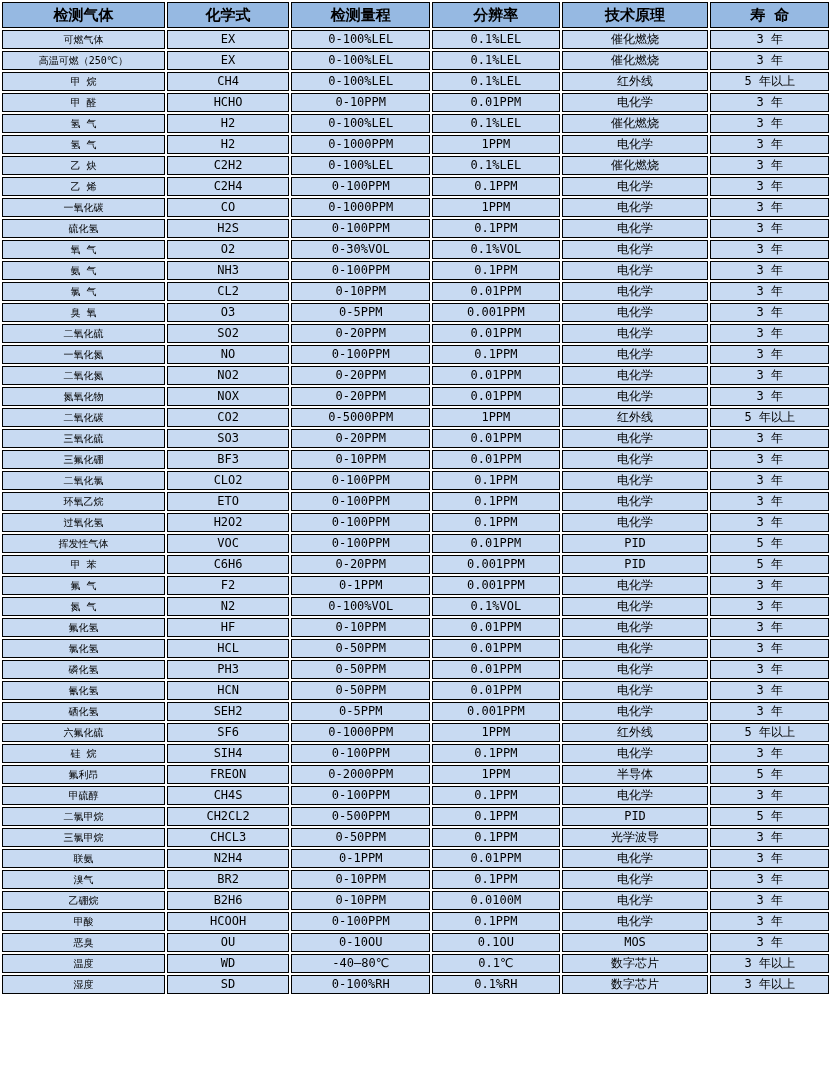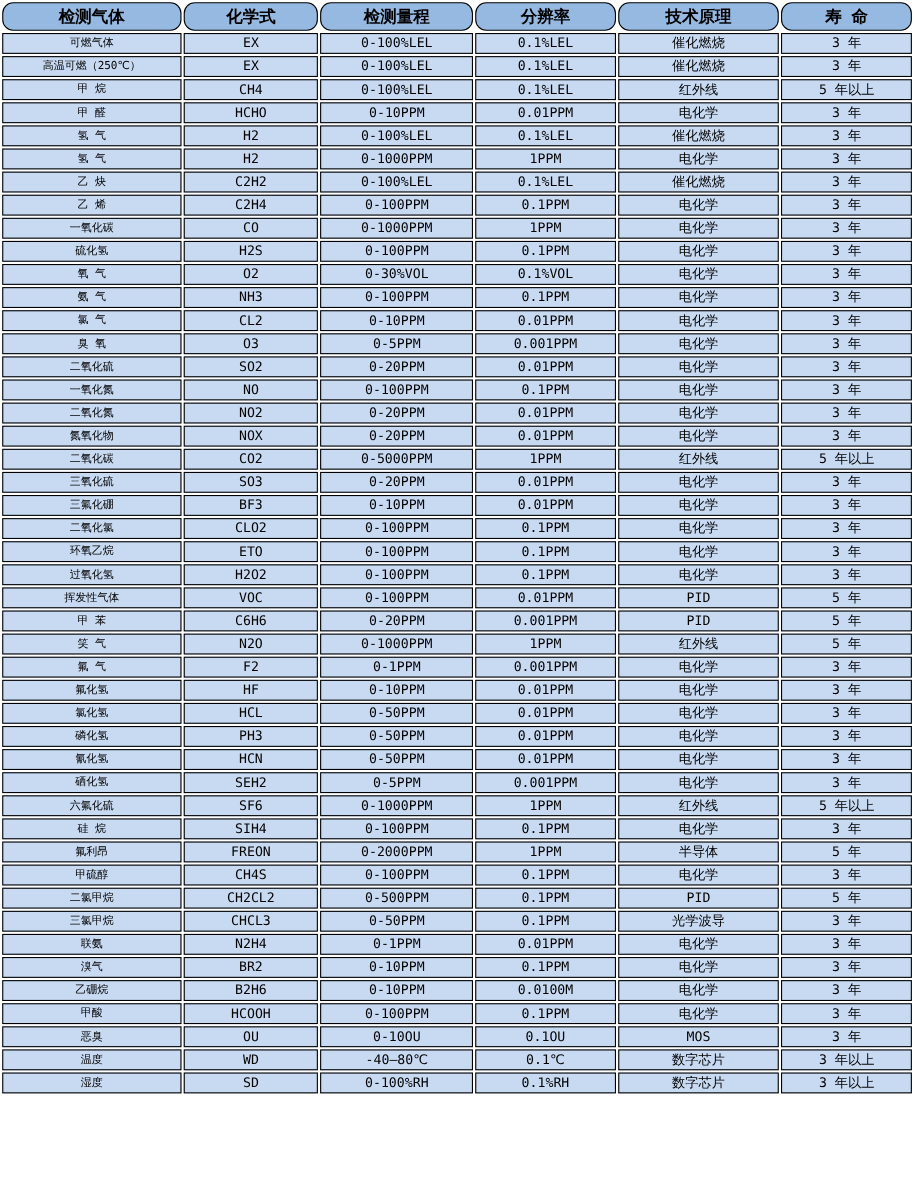--- a/index.html
+++ b/index.html
@@ -7,21 +7,21 @@
     --row-bg:#c8daf2;
     --grid:#000000;
     --gap:#ffffff;
     --text:#000000;
   }
   html,body{margin:0;padding:0;background:var(--gap);}
   body{width:831px;font-family:"DejaVu Sans Mono","DejaVu Sans",monospace;color:var(--text);}
   table{width:831px;border-collapse:separate;border-spacing:2px;table-layout:fixed;background:var(--gap);}
   col.c1{width:162px;} col.c2{width:122px;} col.c3{width:138px;} col.c4{width:127px;} col.c5{width:146px;} col.c6{width:118px;}
   th,td{border:1px solid var(--grid);text-align:center;vertical-align:middle;overflow:hidden;white-space:nowrap;padding:0 2px;}
-  th{background:var(--header-bg);height:24px;font-size:15px;font-weight:bold;border-radius:10px;}
+  th{background:var(--header-bg);height:24px;font-size:15px;font-weight:bold;}
   td{background:var(--row-bg);height:17px;font-size:12px;line-height:17px;}
   td.gas{font-size:10px;}
 </style>
 </head>
 <body>
 
 <table>
   <colgroup>
     <col class="c1">
       <col class="c2">
@@ -243,32 +243,32 @@
       </tr>
       <tr>
         <td class="gas">甲 苯</td>
         <td>C6H6</td>
         <td>0-20PPM</td>
         <td>0.001PPM</td>
         <td>PID</td>
         <td>5 年</td>
       </tr>
       <tr>
-        <td class="gas">笑 气</td>
-        <td>N2O</td>
-        <td>0-1000PPM</td>
-        <td>1PPM</td>
-        <td>红外线</td>
-        <td>5 年</td>
-      </tr>
-      <tr>
         <td class="gas">氟 气</td>
         <td>F2</td>
         <td>0-1PPM</td>
         <td>0.001PPM</td>
+        <td>电化学</td>
+        <td>3 年</td>
+      </tr>
+      <tr>
+        <td class="gas">氮 气</td>
+        <td>N2</td>
+        <td>0-100%VOL</td>
+        <td>0.1%VOL</td>
         <td>电化学</td>
         <td>3 年</td>
       </tr>
       <tr>
         <td class="gas">氟化氢</td>
         <td>HF</td>
         <td>0-10PPM</td>
         <td>0.01PPM</td>
         <td>电化学</td>
         <td>3 年</td>

